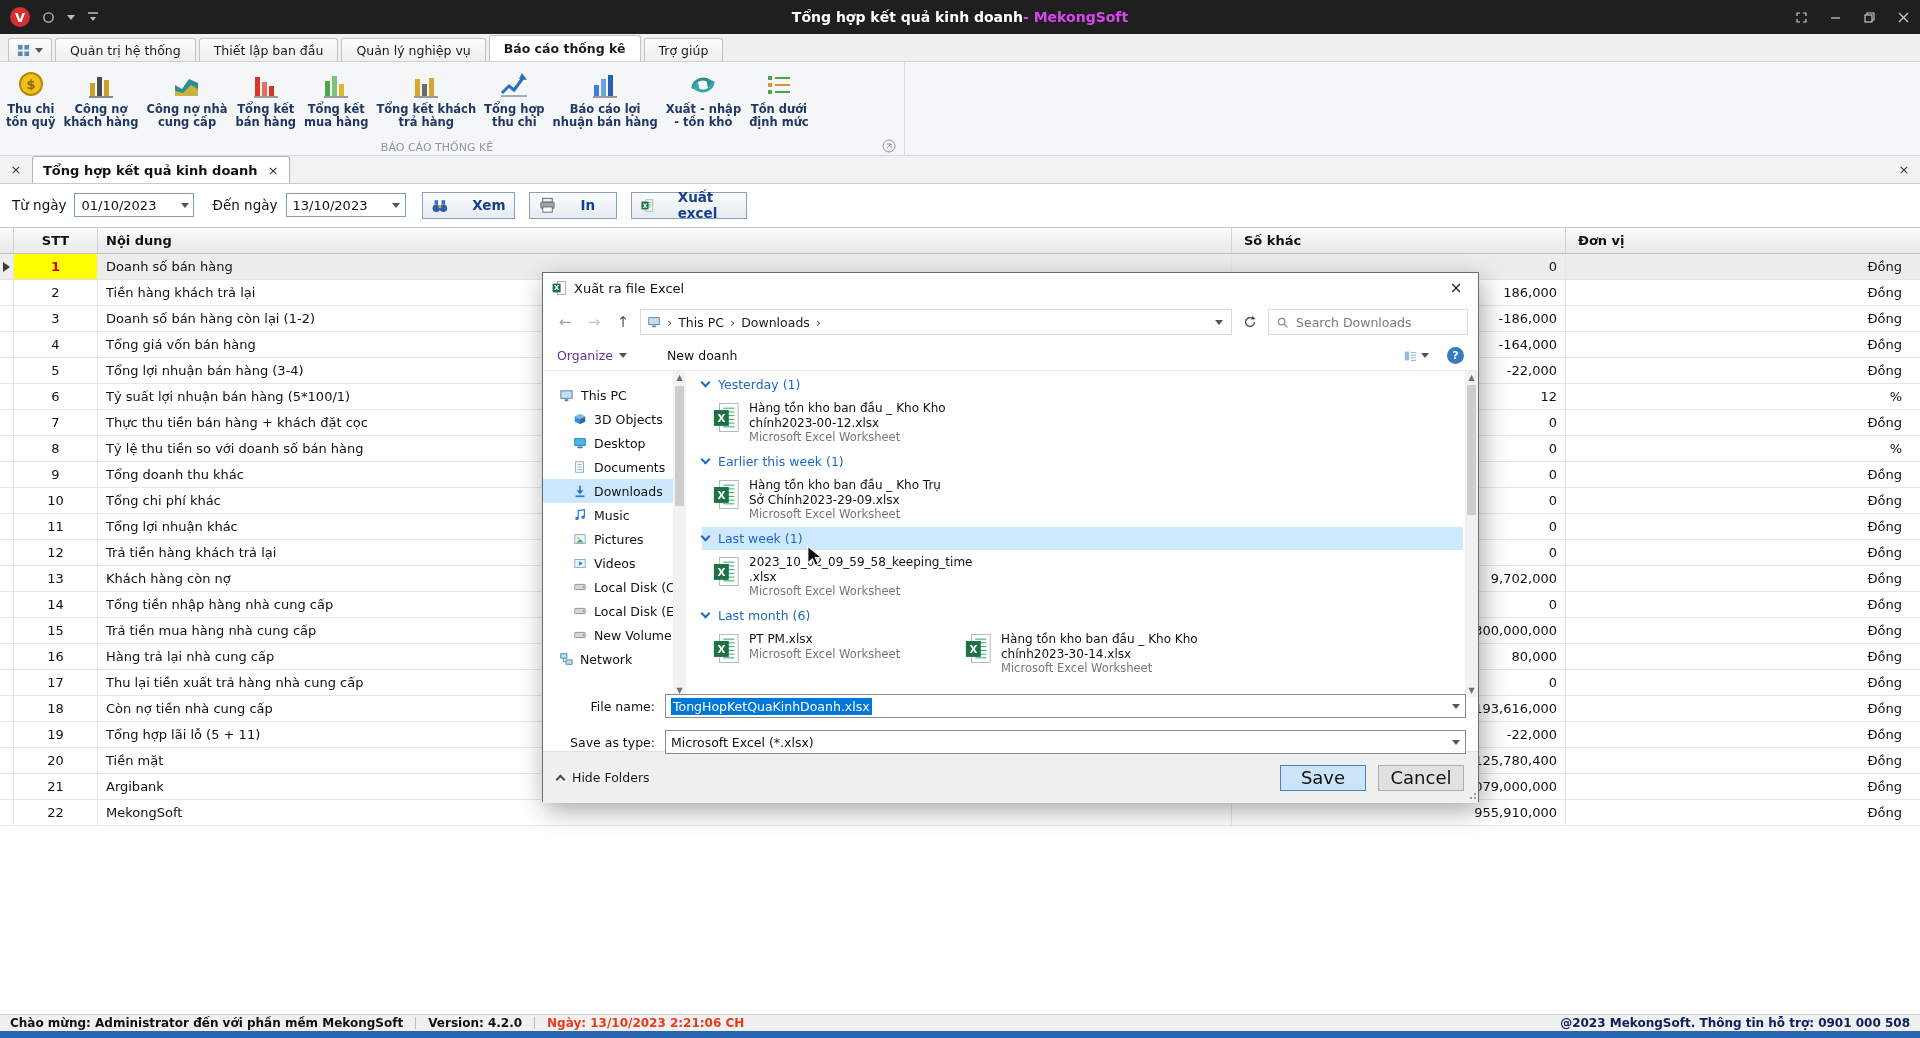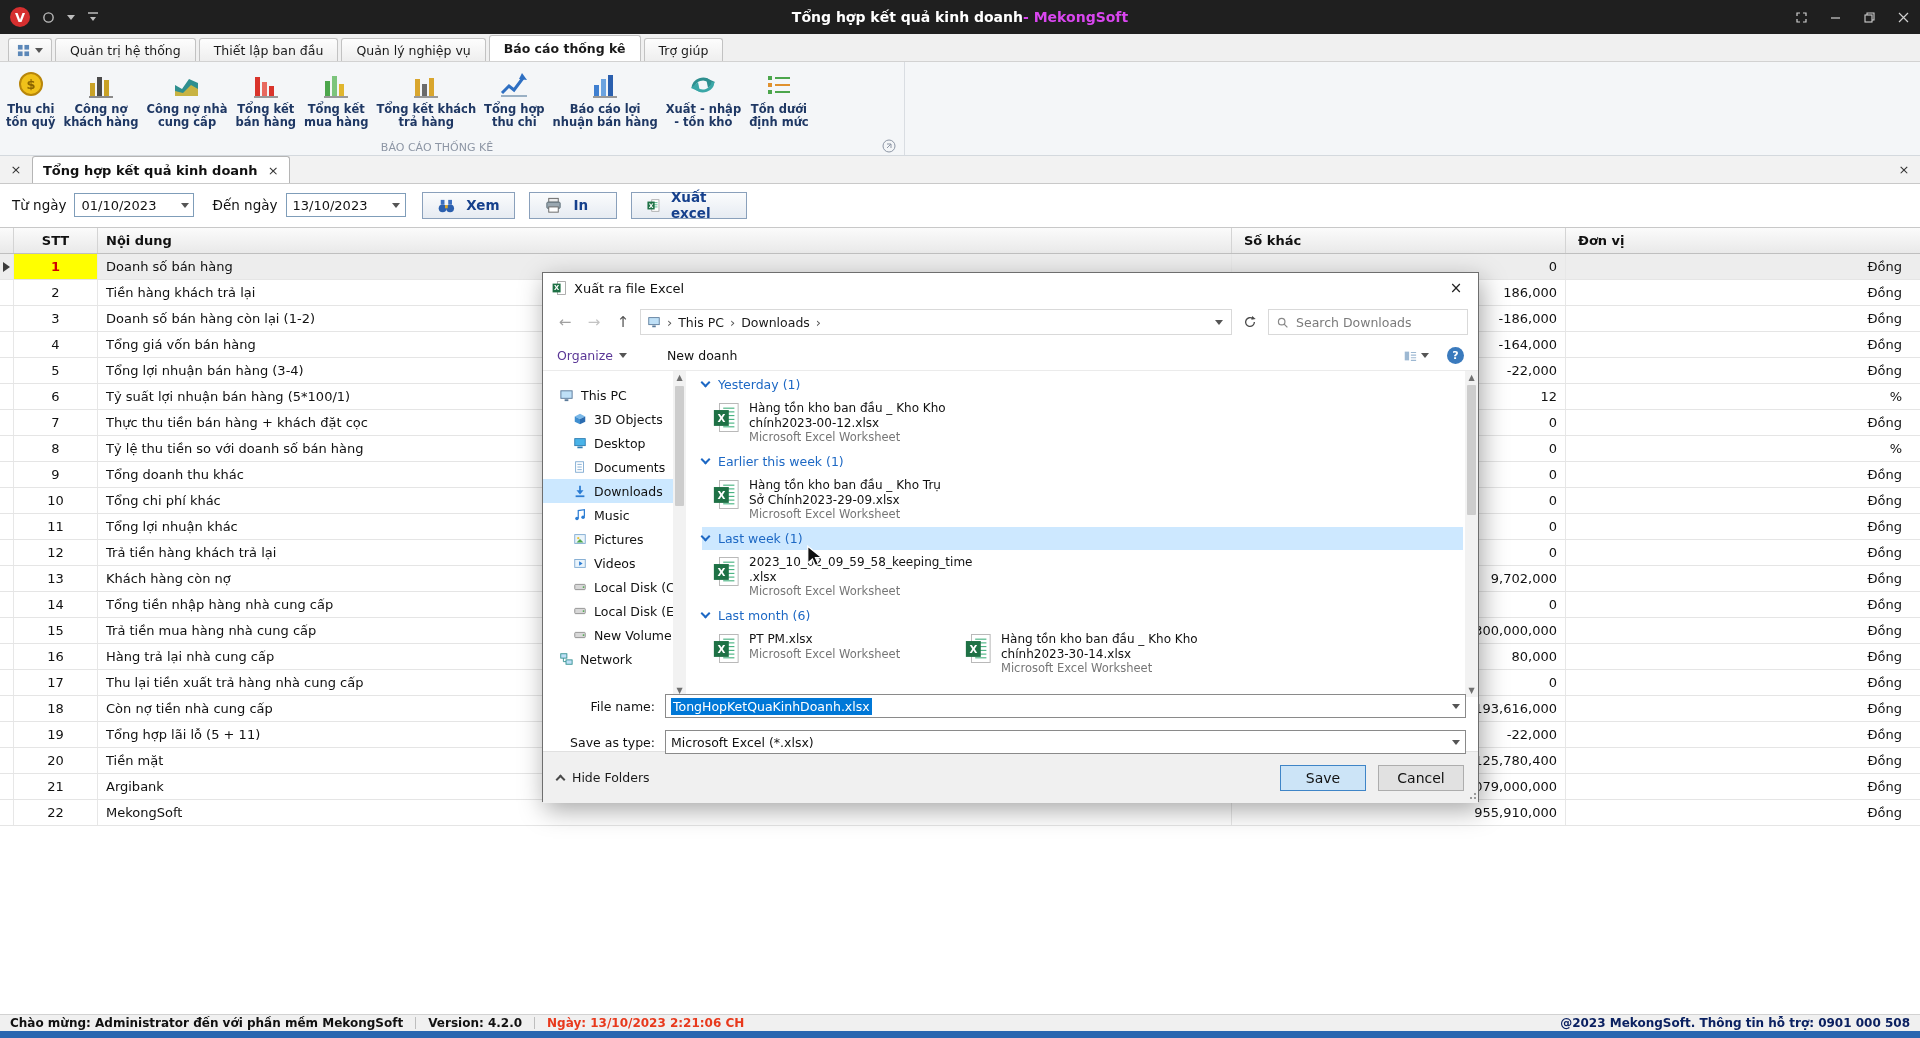--- a/index.html
+++ b/index.html
@@ -41,21 +41,21 @@
   .doc-tab{height:27px;background:#fff;border:1px solid #b5b5b5;border-bottom:none;border-radius:3px 3px 0 0;display:flex;align-items:center;gap:10px;padding:0 10px;font-size:13px;font-weight:bold}
   .doc-tab .x{font-weight:normal;color:#333}
   .dt-right{margin-left:auto}
 
   
   .filterbar{position:absolute;top:185px;left:0;right:0;height:40px;background:#fff;display:flex;align-items:center}
   .flabel{margin-left:12px;font-size:13.5px}
   .dateinput{margin-left:8px;width:120px;height:24px;border:1px solid #7f9db9;display:flex;align-items:center;padding-left:6px;font-size:13px;background:#fff}
   .dateinput .dd{margin-left:auto;width:17px;height:100%;display:flex;align-items:center;justify-content:center}
   .flabel.second{margin-left:18px}
-  .fbtn{height:27px;border:1px solid #8aa0bb;background:linear-gradient(#fbfcfd,#e6ebf2);display:flex;align-items:center;gap:11px;padding:0 14px;font-size:13.5px;font-weight:bold;color:#16408c}
+  .fbtn{height:27px;border:1px solid #8aa0bb;background:linear-gradient(#fbfcfd,#e6ebf2);display:flex;align-items:center;gap:24px;padding:0 8px;font-size:13.5px;font-weight:bold;color:#16408c}
   .fbtn svg{width:19px;height:19px}
   .fbtn.xem{margin-left:16px;width:93px}
   .fbtn.in{margin-left:14px;width:88px}
   .fbtn.excel{margin-left:14px;width:116px}
 
   
   .table{position:absolute;top:227px;left:0;right:0;border-top:1px solid #c8c8c8}
   .thead{display:flex;height:26px;background:linear-gradient(#fbfbfb,#e9e9e9);border-bottom:1px solid #bfbfbf;font-weight:bold;font-size:13px}
   .thead>div{display:flex;align-items:center;border-right:1px solid #d4d4d4}
   .tr{display:flex;height:26px;border-bottom:1px solid #e5e5e5;font-size:13px;background:#fff}
@@ -114,21 +114,21 @@
   .fitem .ftype{color:#767676;font-size:11.5px;line-height:14px}
   .dlg-names{height:54px;display:flex;flex-direction:column;justify-content:center;gap:12px;padding:0 12px}
   .name-row{display:flex;align-items:center}
   .name-row .nlabel{width:100px;text-align:right;margin-right:10px;white-space:nowrap}
   .combo{flex:1;height:24px;border:1px solid #8a8a8a;display:flex;align-items:center;padding-left:5px;background:#fff;position:relative}
   .combo .dd{margin-left:auto;width:18px;height:100%;display:flex;align-items:center;justify-content:center}
   .sel-text{background:#0078d7;color:#fff;padding:1px 2px}
   .dlg-bottom{height:52px;background:#f0f0f0;border-top:1px solid #e0e0e0;display:flex;align-items:center;padding:0 14px;gap:12px}
   .hidefolders{display:flex;align-items:center;gap:8px;font-size:12.5px;color:#1a1a1a}
   .chevup{width:7px;height:7px;border-left:2px solid #4a4a4a;border-top:2px solid #4a4a4a;transform:rotate(45deg);margin-top:3px}
-  .btn{width:86px;height:26px;display:flex;align-items:center;justify-content:center;font-size:14px}
+  .btn{width:86px;height:26px;display:flex;align-items:center;justify-content:center;font-size:18px}
   .btn-save{margin-left:auto;background:#cce4f7;border:1px solid #3f85c7}
   .btn-cancel{background:#e1e1e1;border:1px solid #adadad}
   .grip{position:absolute;right:2px;bottom:2px;width:6px;height:6px;border-right:2px dotted #9a9a9a;border-bottom:2px dotted #9a9a9a}
 
   
   .cursor{position:absolute;left:806px;top:545px;z-index:50}
 </style>
 </head>
 <body>
 

